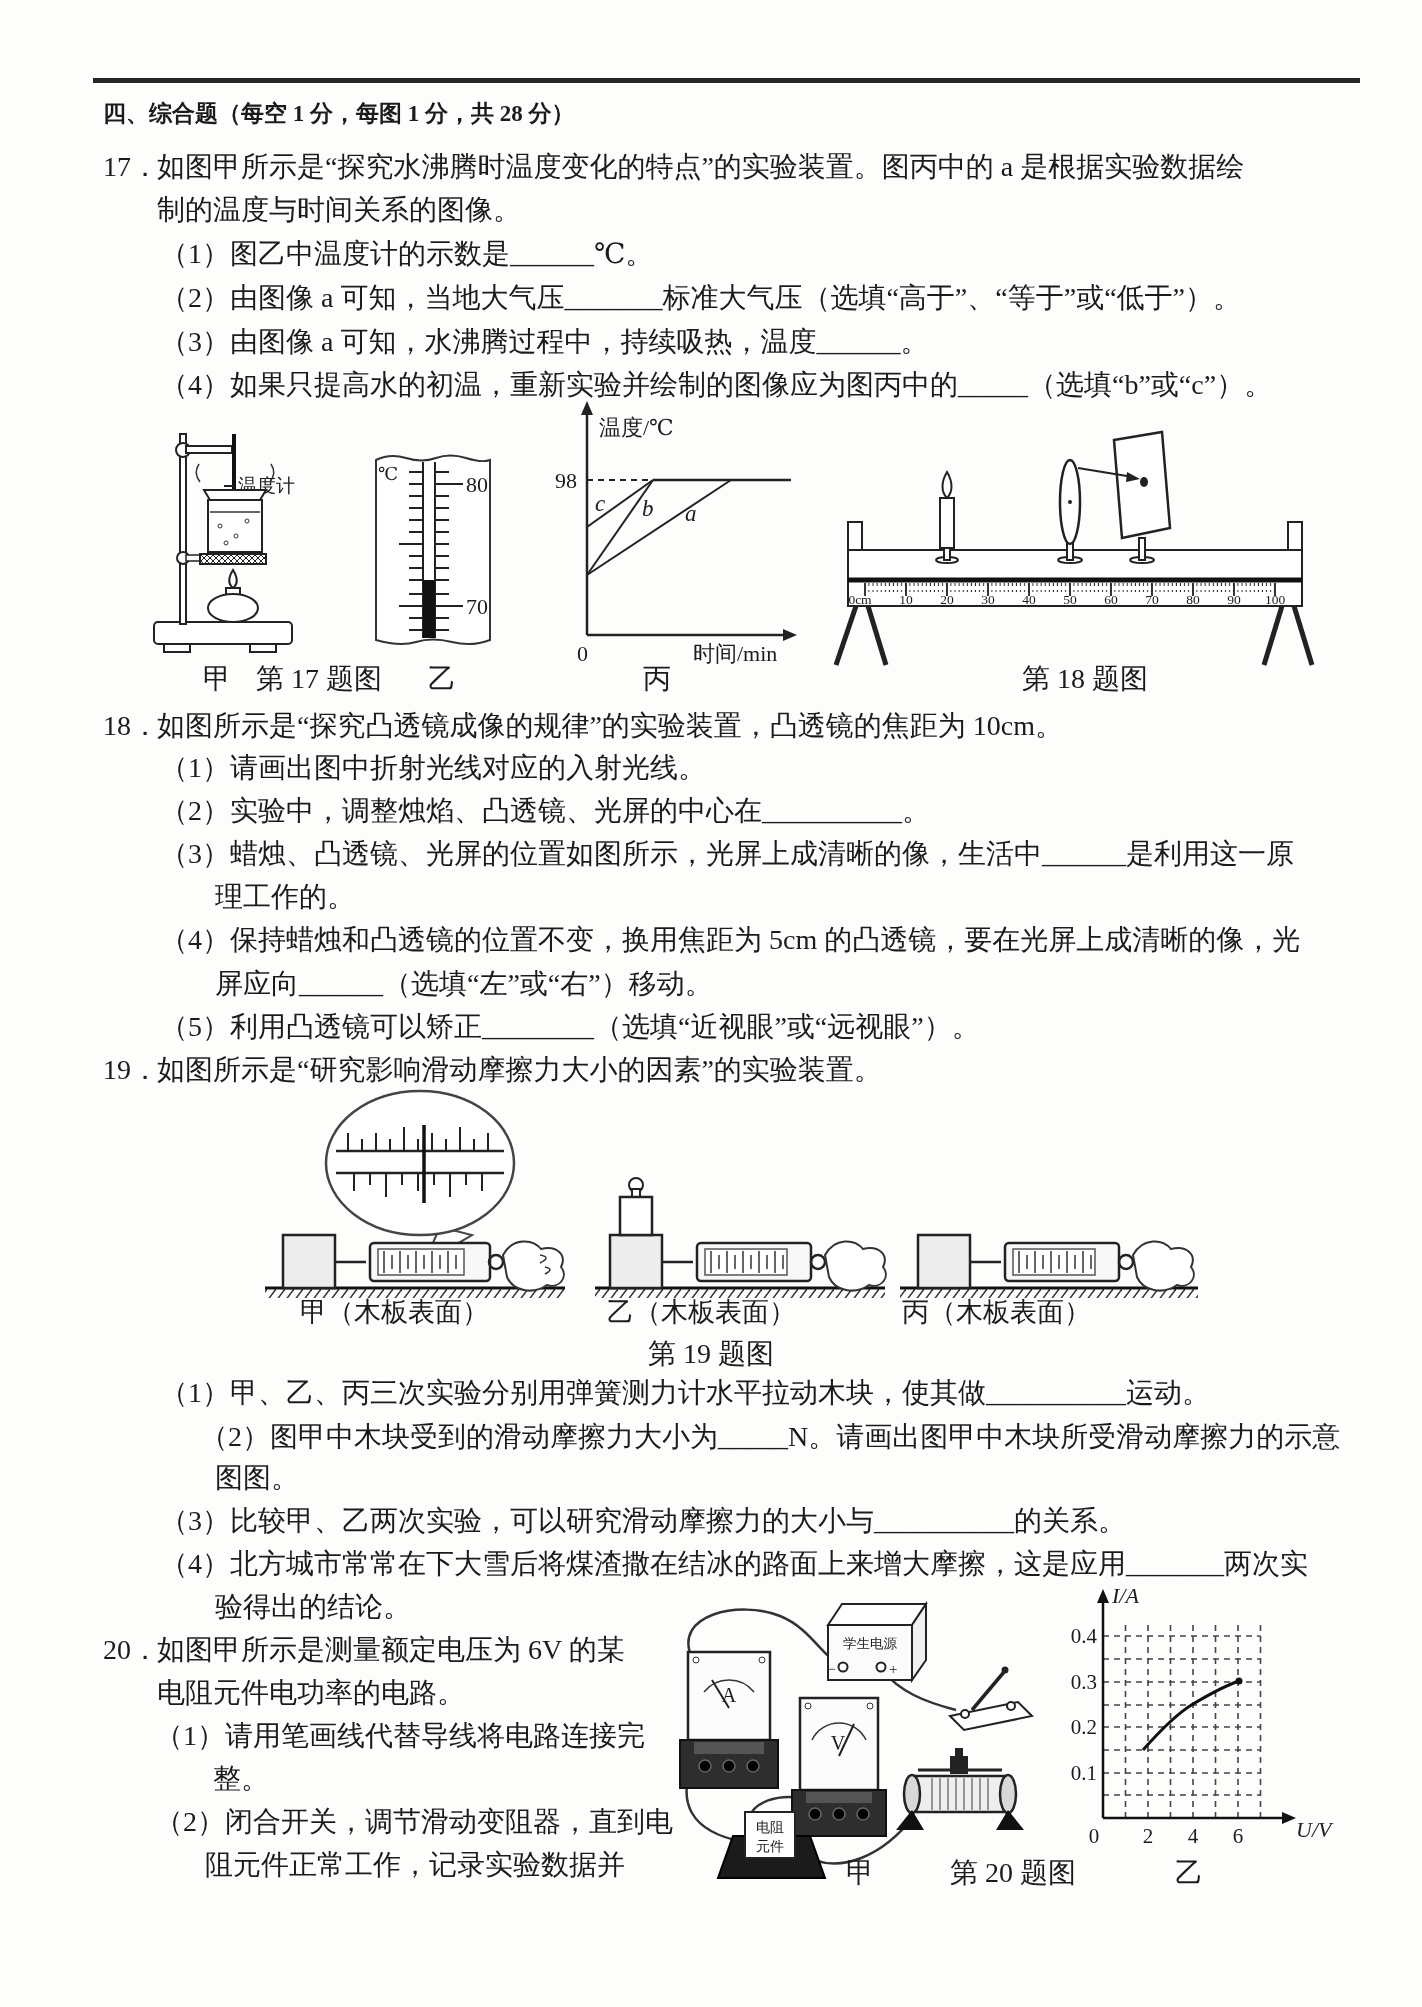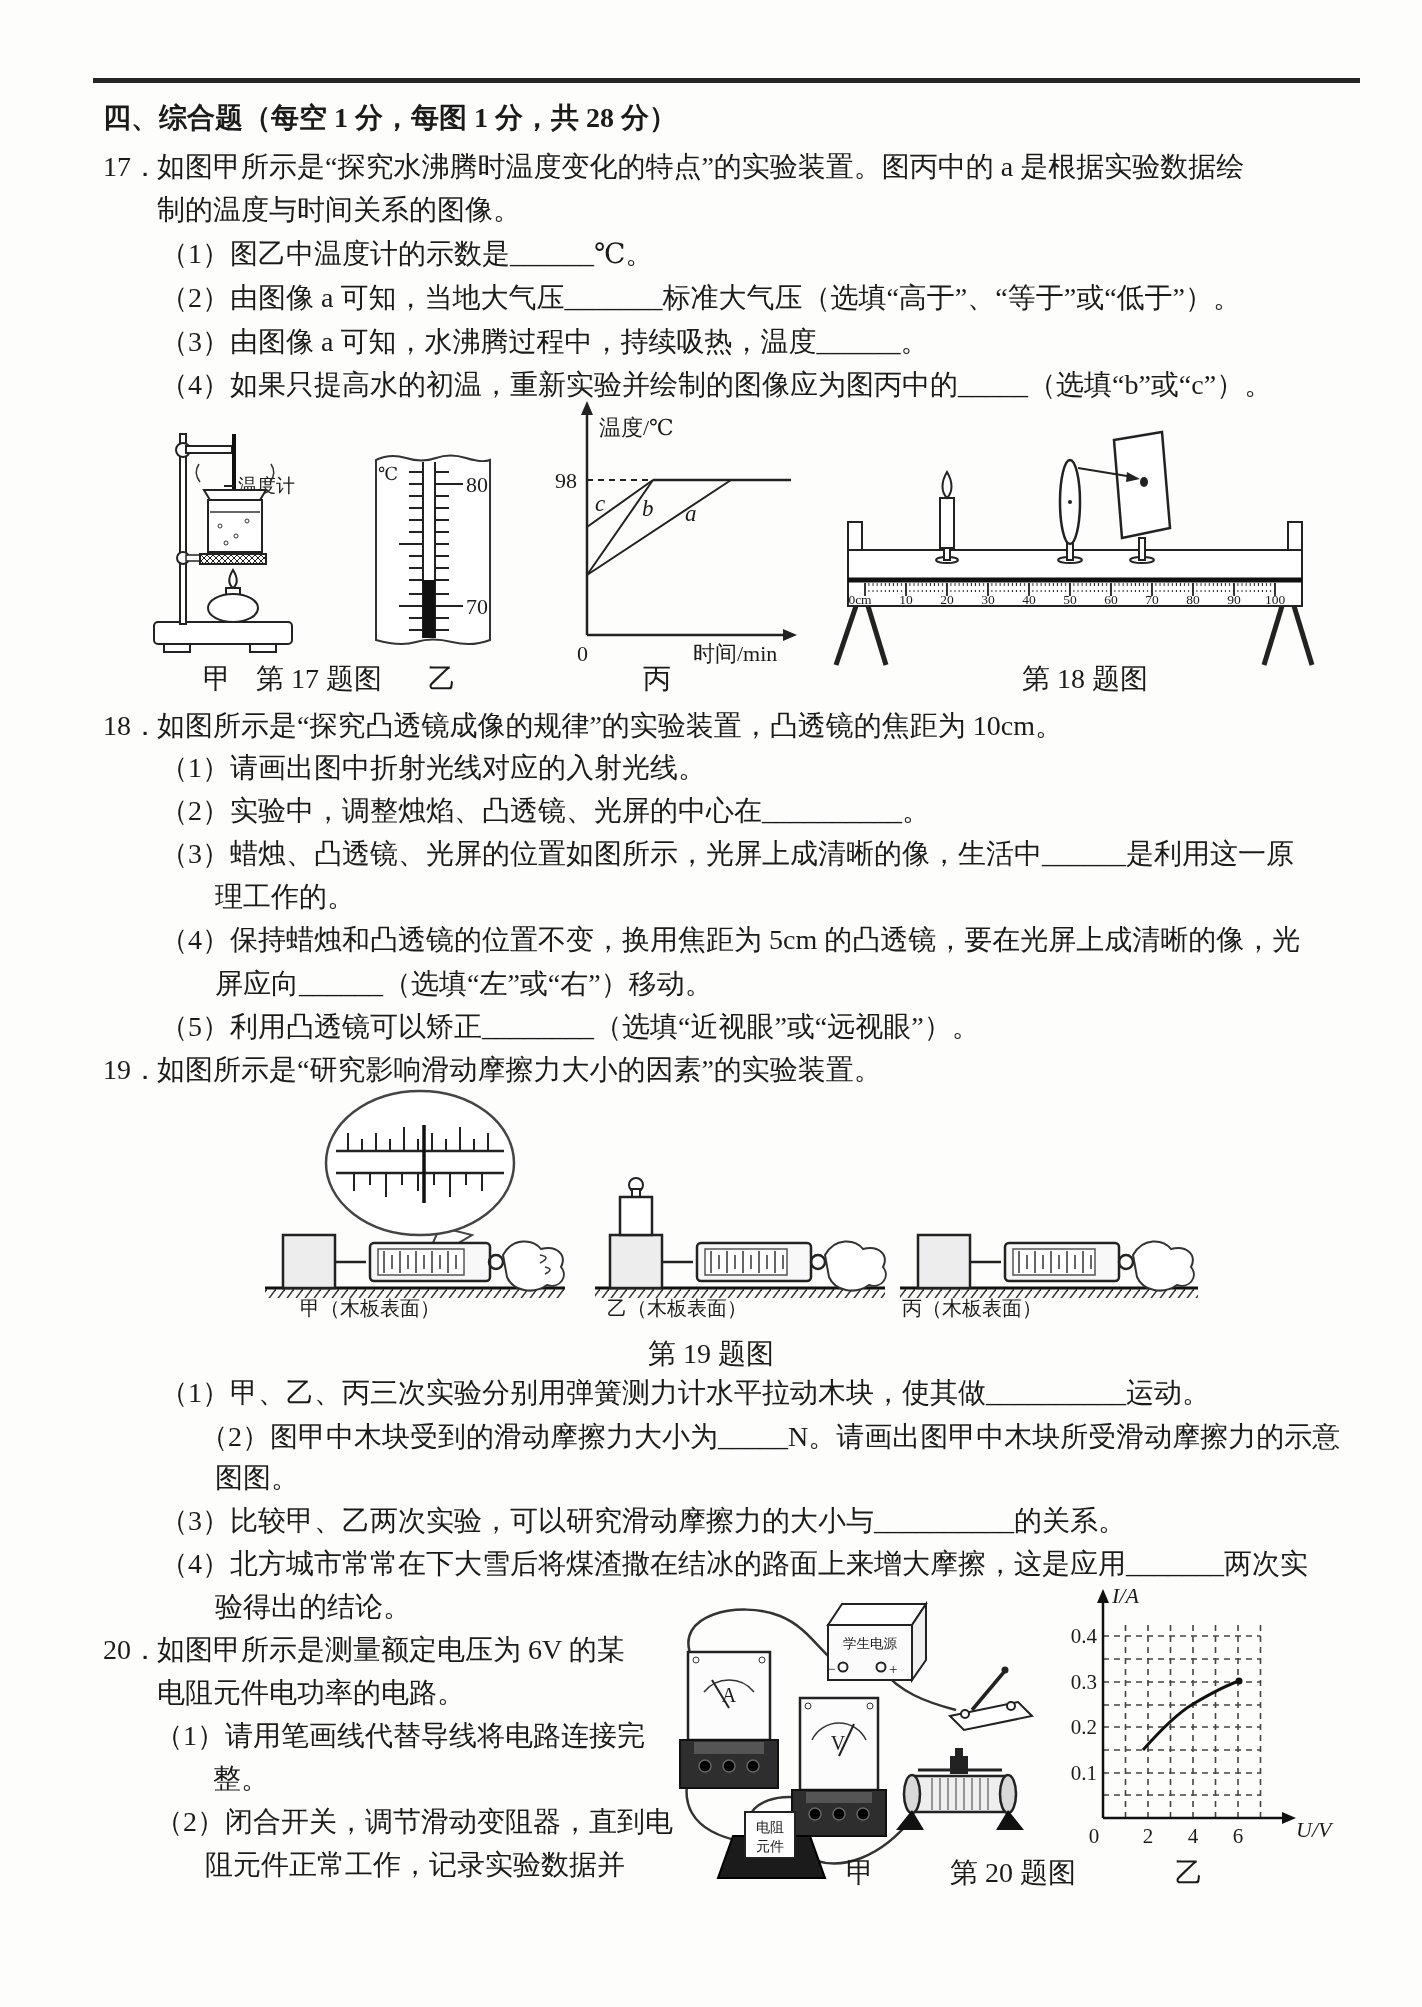--- a/index.html
+++ b/index.html
@@ -2,22 +2,22 @@
 <html><head>
 <meta charset="utf-8">
 <style>
   html,body { margin:0; padding:0; background:#888; }
   .page {
     position:relative; width:1422px; height:2007px; background:#fdfdfc;
     font-family:"Liberation Serif","DejaVu Serif",serif; color:#1b1b1b;
     overflow:hidden;
   }
   .t { position:absolute; font-size:28px; line-height:1.25; white-space:nowrap; }
-  .hdr { font-weight:bold; font-size:28px; }
-  .cap { font-size:20px;text-align:center; }
+  .hdr { font-weight:bold; font-size:23px; }
+  .cap { font-size:27px;text-align:center; }
   .rule { position:absolute; background:#262626; }
   svg { position:absolute; overflow:visible; }
   svg text { font-family:"Liberation Serif","DejaVu Serif",serif; fill:#1b1b1b; }
 </style>
 </head>
 <body>
 
 <div class="page">
 
   <div class="rule" style="left:93px;top:78px;width:1267px;height:5px;"></div>

